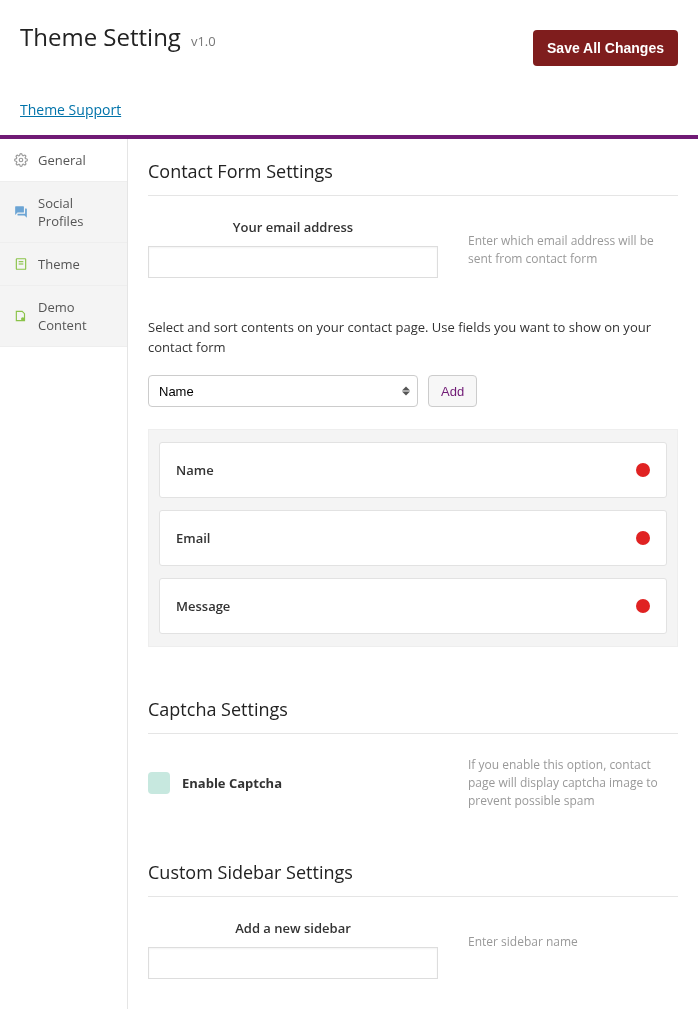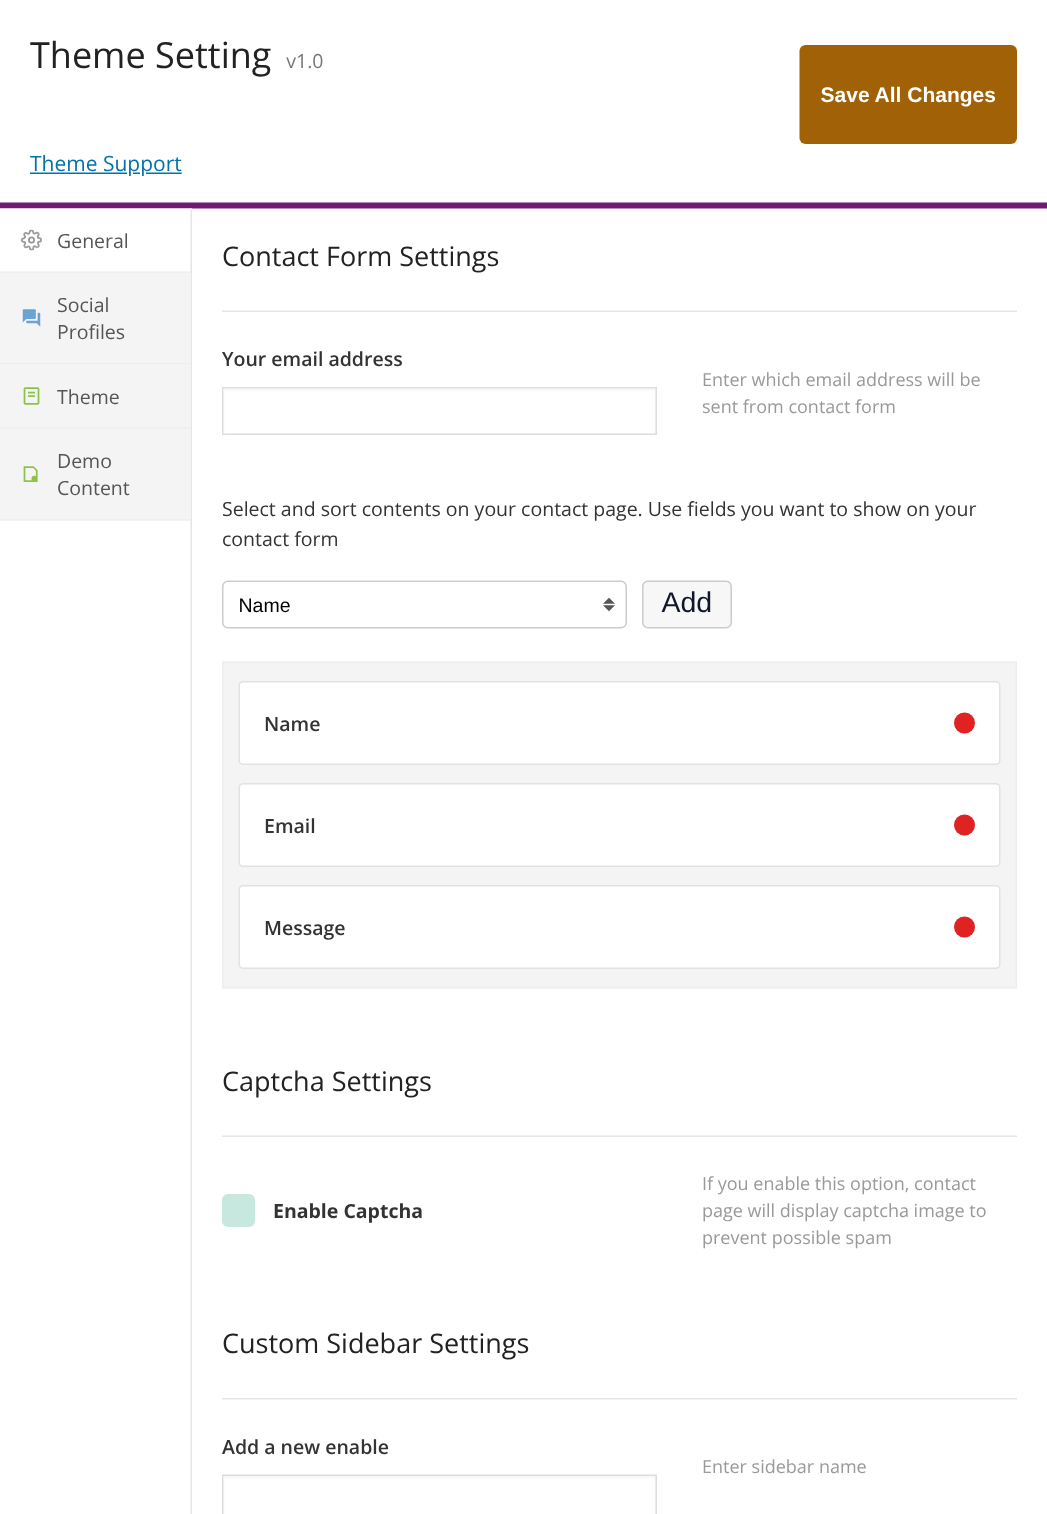--- a/index.html
+++ b/index.html
@@ -28,25 +28,25 @@
 }
 .version { font-size: 13px; color: #777; }
 .theme-support {
   color: #0073aa;
   text-decoration: underline;
   font-size: 14px;
   cursor: pointer;
   margin-top: 37px;
 }
 .save-btn {
-  background: #a16207;
+  background: #7f1d1d;
   color: #fff;
   border: none;
   border-radius: 4px;
-  padding: 25px 14px;
+  padding: 10px 14px;
   font-size: 14px;
   font-weight: 600;
   cursor: pointer;
   margin-top: 10px;
   text-align: center;
 }
 .layout { display: flex; }
 .sidebar {
   width: 128px;
   border-right: 1px solid #e5e5e5;
@@ -74,36 +74,37 @@
   color: #999;
 }
 .main {
   flex: 1;
   padding: 20px 20px 40px 20px;
 }
 .section-title {
   font-size: 18px;
   font-weight: 400;
   color: #222;
-  padding-bottom: 24px;
+  padding-bottom: 12px;
   border-bottom: 1px solid #e5e5e5;
   margin-bottom: 22px;
 }
 .field-row {
   display: flex;
   gap: 30px;
   margin-bottom: 40px;
 }
 .field-left { flex: 0 0 290px; }
 .field-label {
   font-weight: 600;
   font-size: 13px;
   color: #333;
   margin-bottom: 10px;
   display: block;
+  text-align: center;
 }
 .field-label-wide {
   font-weight: 400;
   font-size: 13px;
   color: #333;
   margin-bottom: 18px;
   line-height: 1.5;
 }
 .text-input {
   width: 100%;
@@ -152,22 +153,22 @@
   border-right: 4px solid transparent;
 }
 .arrow-up { border-bottom: 4px solid #555; }
 .arrow-down { border-top: 4px solid #555; }
 .add-btn {
   height: 32px;
   padding: 0 12px;
   border: 1px solid #ccc;
   border-radius: 4px;
   background: #f7f7f7;
-  font-size: 19px;
-  color: #0f172a;
+  font-size: 13px;
+  color: #701a75;
   cursor: pointer;
 }
 .items-container {
   background: #f4f4f4;
   border: 1px solid #eee;
   padding: 12px 10px;
   margin-bottom: 50px;
 }
 .item-card {
   background: #fff;
@@ -310,20 +311,20 @@
         <div class="checkbox"></div>
         <span class="checkbox-label">Enable Captcha</span>
       </div>
       <div class="help-text" style="padding-top:0">If you enable this option, contact page will display captcha image to prevent possible spam</div>
     </div>
 
     <h2 class="section-title">Custom Sidebar Settings</h2>
 
     <div class="field-row" style="margin-bottom:10px">
       <div class="field-left">
-        <label class="field-label">Add a new enable</label>
+        <label class="field-label">Add a new sidebar</label>
         <input type="text" class="text-input" value="" style="">
       </div>
       <div class="help-text">Enter sidebar name</div>
     </div>
 
   </main>
 </div>
 
 </body></html>

